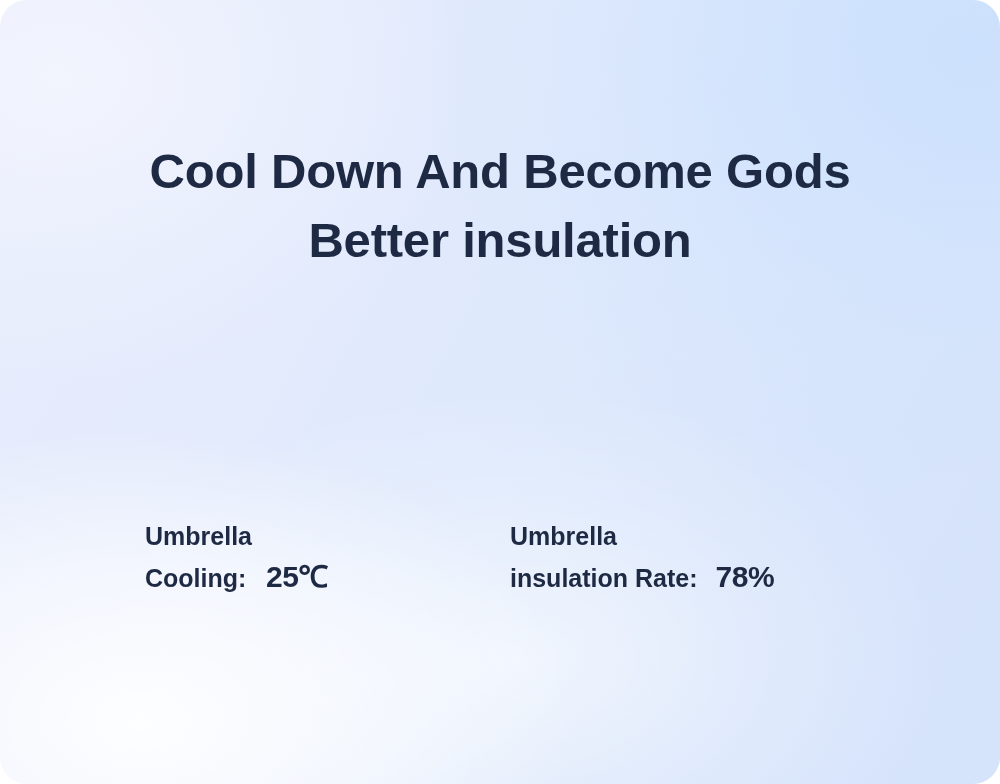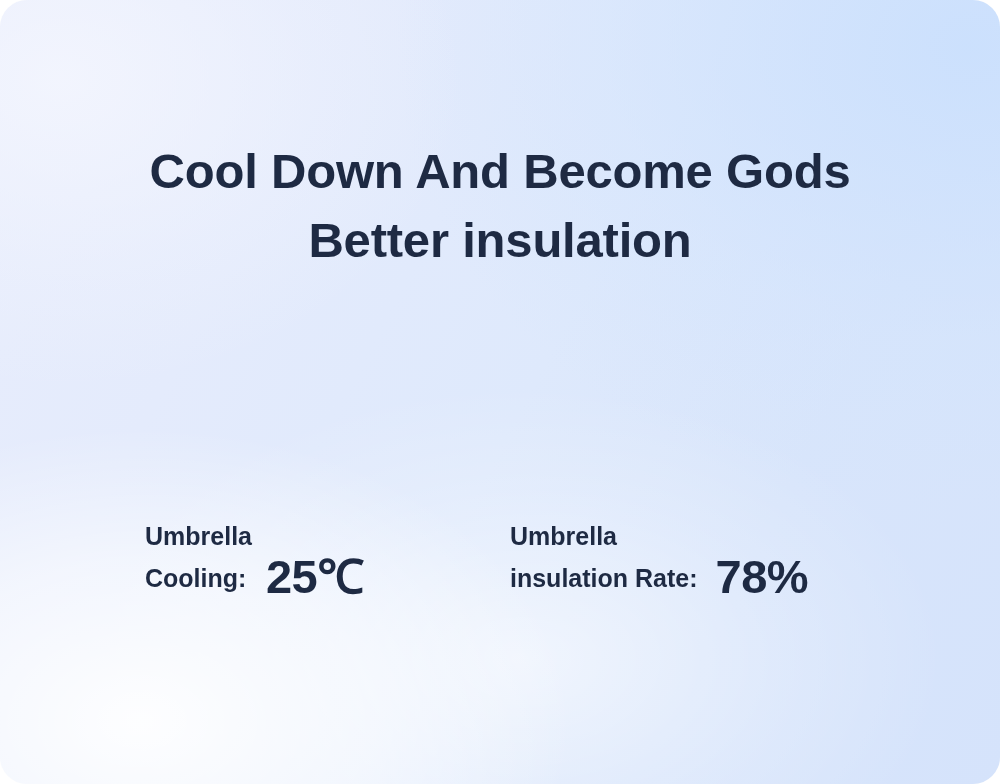--- a/index.html
+++ b/index.html
@@ -95,21 +95,21 @@
     line-height: 42px;
     max-width: 260px;
     padding-bottom: 4px;
   }
   .stat-label-line {
     display: block;
     white-space: nowrap;
   }
 
   .stat-value {
-    font-size: 47px;
+    font-size: 30px;
     font-weight: bold;
     line-height: 52px;
     white-space: nowrap;
     margin-left: 14px;
     letter-spacing: -0.5px;
   }
   .stat-b .stat-value { margin-left: 18px; }
 </style>
 </head>
 <body>

